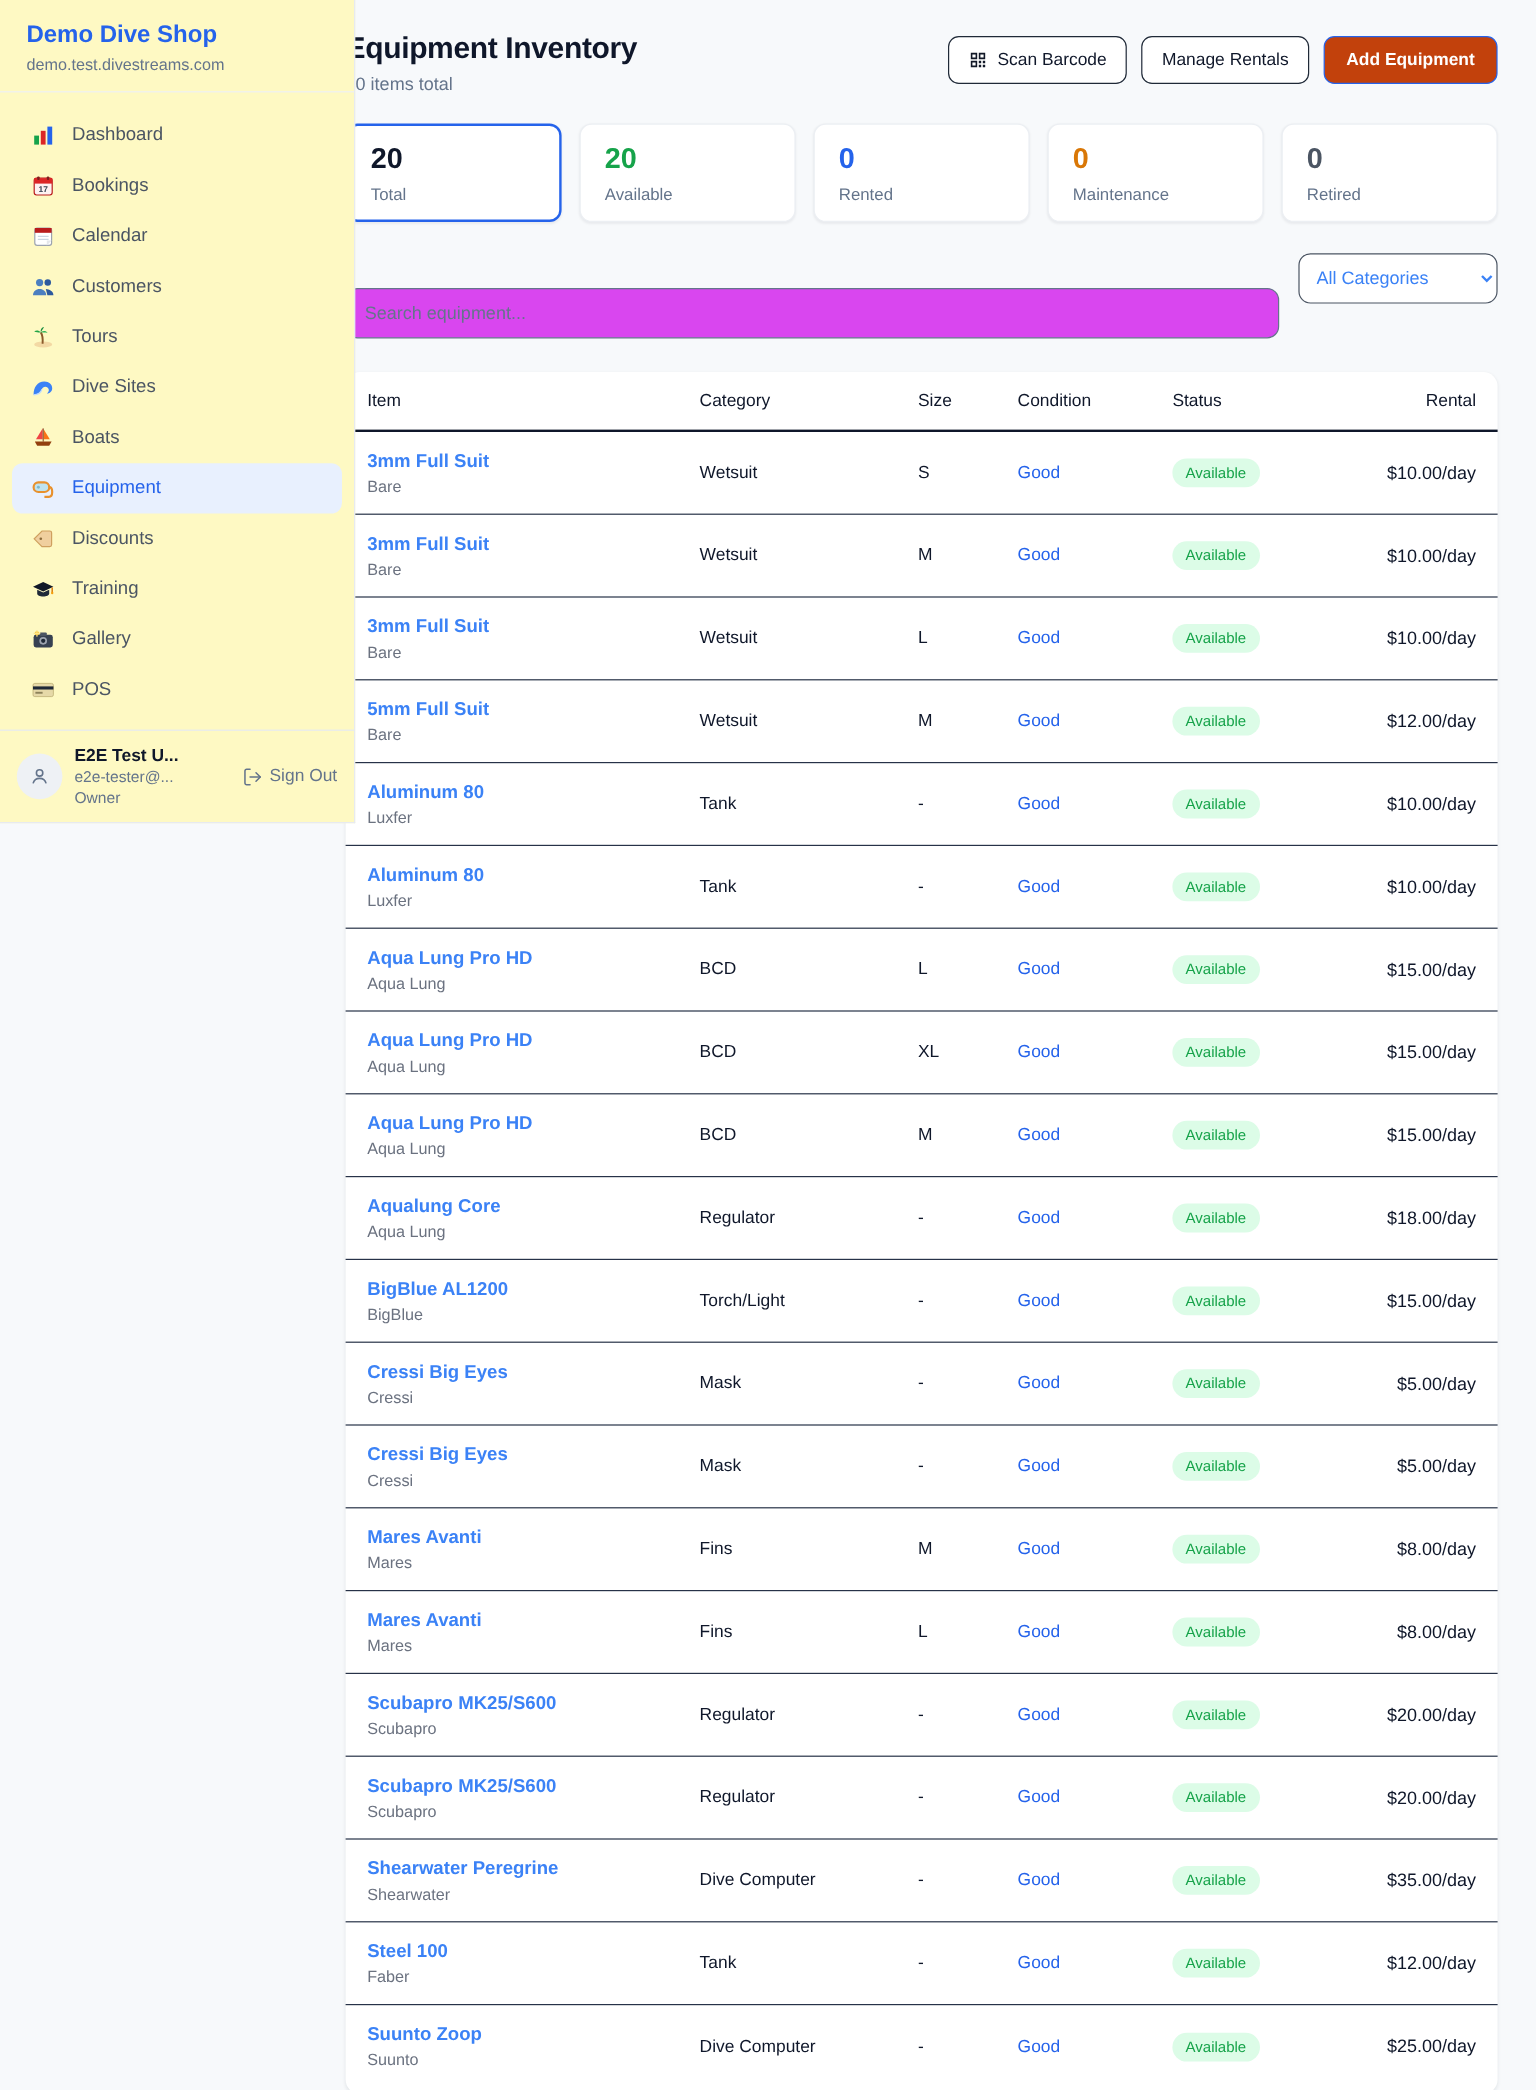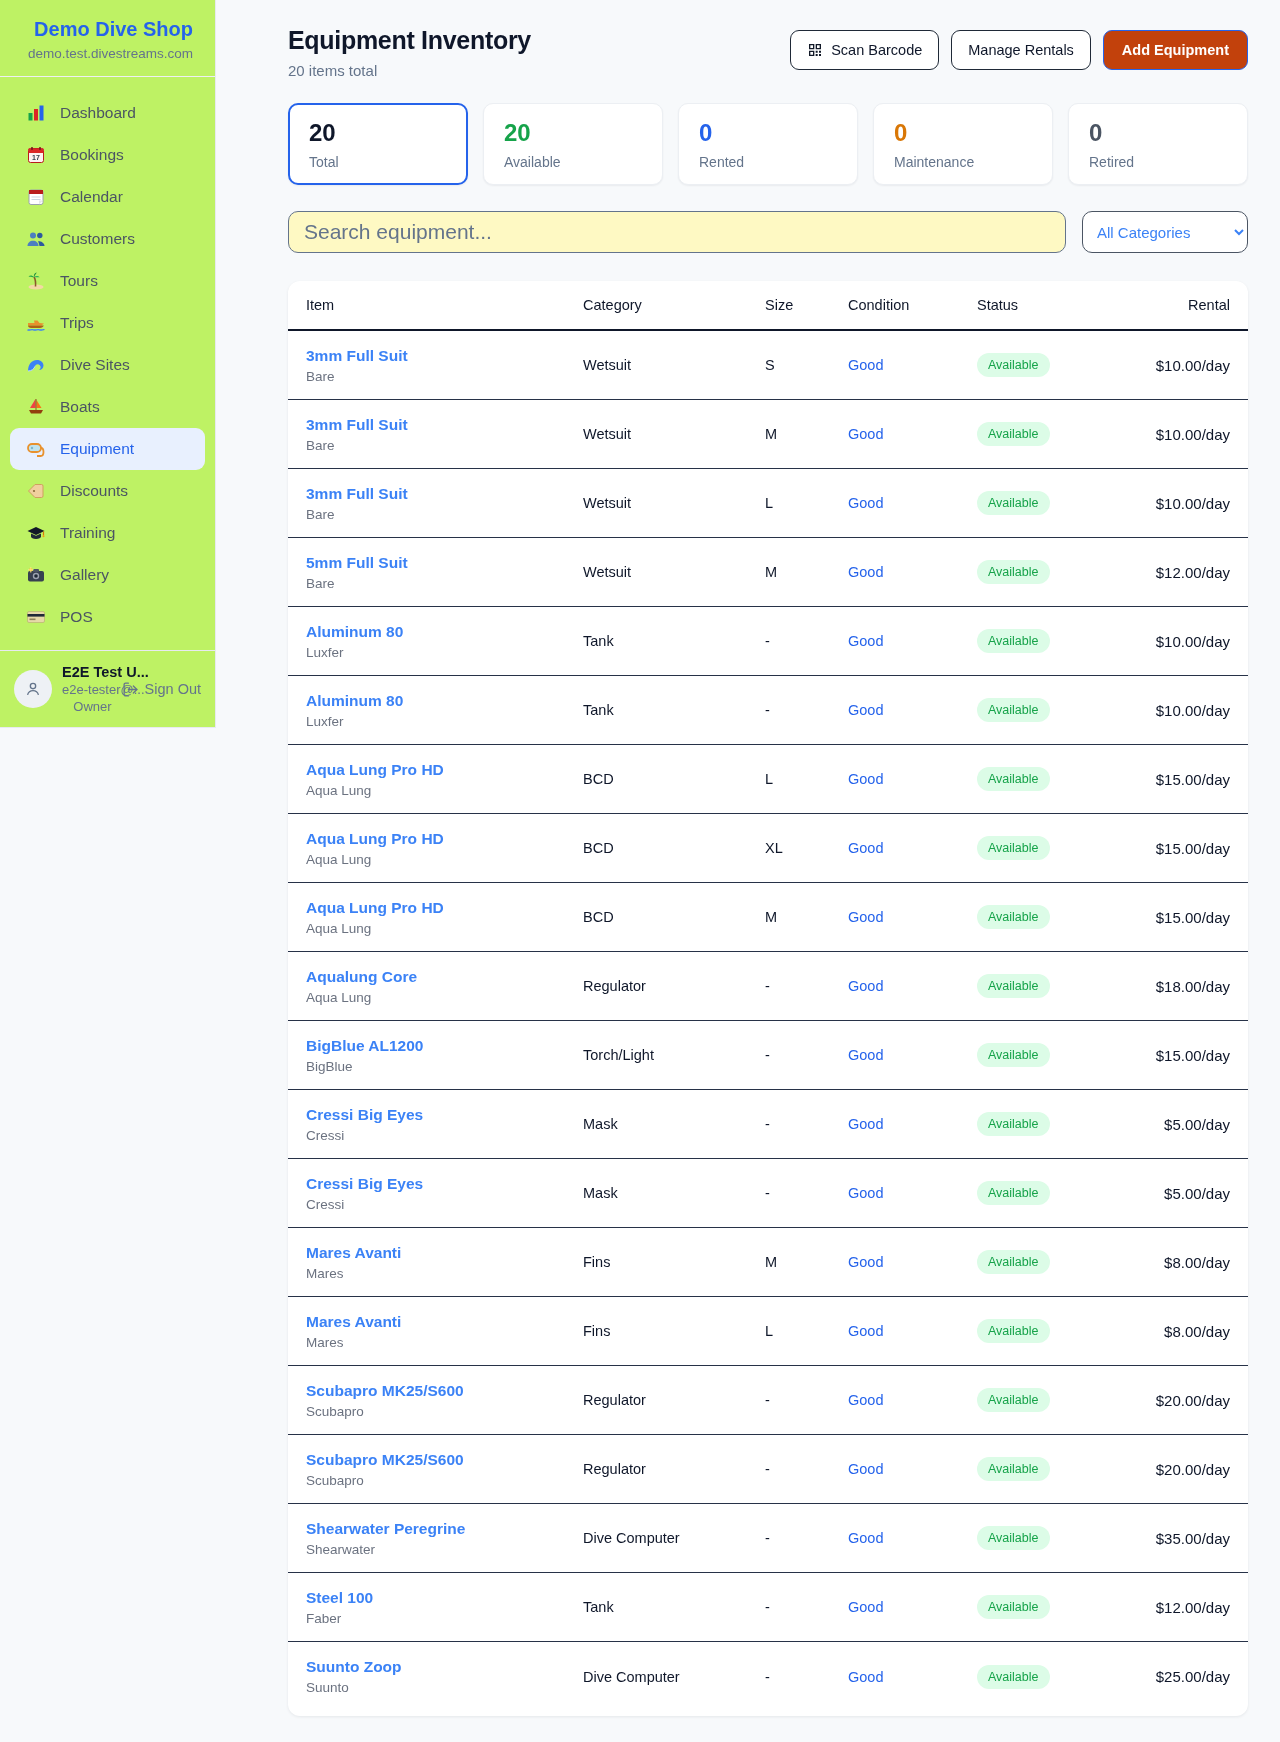--- a/index.html
+++ b/index.html
@@ -3,22 +3,22 @@
 <meta charset="utf-8">
 <style>
   * { box-sizing: border-box; margin: 0; padding: 0; }
   body {
     width: 1280px; height: 1742px; position: relative; overflow: hidden;
     background: #f7f9fb; color: #0f172a;
     font-family: "Liberation Sans", sans-serif;
   }
   
   .sidebar {
-    position: absolute; top: 0; left: 0; width: 216px; background: #bef264;
-    border-right: 1px solid #e7eaf0; border-bottom: 1px solid #e7eaf0; text-align: right;
+    position: absolute; top: 0; left: 0; width: 296px; background: #fef9c3;
+    border-right: 1px solid #e7eaf0; border-bottom: 1px solid #e7eaf0;
   }
   .brand { padding: 18px 22px 15px; border-bottom: 1px solid #eef0f4; }
   .brand-name { color: #2563eb; font-size: 20px; font-weight: 700; cursor: pointer; }
   .brand-domain { margin-top: 5px; color: #64748b; font-size: 13.5px; }
   .nav { padding: 15px 0 12px; }
   .nav-item {
     display: flex; align-items: center; gap: 14px;
     padding: 11px 26px; font-size: 15.5px; color: #4b5563; cursor: pointer;
   }
   .nav-item .icon { width: 20px; height: 20px; display: inline-flex; flex: none; }
@@ -58,21 +58,21 @@
     flex: 1; height: 82px; background: #fff; border: 1px solid #eceff3; border-radius: 10px;
     padding: 15px 20px; box-shadow: 0 1px 2px rgba(16,24,40,.06); cursor: pointer;
   }
   .stat-card.selected { border: 2px solid #2563eb; padding: 14px 19px; }
   .stat-value { font-size: 24px; font-weight: 700; }
   .stat-label { margin-top: 7px; font-size: 14px; color: #64748b; }
   
   .filter-row { display: flex; gap: 16px; margin-top: 26px; }
   .search-input {
     flex: 1; height: 42px; border: 1px solid #64748b; border-radius: 10px;
-    padding: 0 15px; font-size: 21px; background: #fef9c3; color: #0f172a; font-family: inherit;
+    padding: 0 15px; font-size: 15px; background: #d946ef; color: #0f172a; font-family: inherit; margin-top: 29px;
   }
   .search-input::placeholder { color: #64748b; }
   .category-select {
     width: 166px; height: 42px; border: 1px solid #4b5563; border-radius: 10px;
     background: #fff; font-size: 15px; padding: 1px 10px; color: #3b82f6; font-family: inherit;
   }
   
   .table-card {
     margin-top: 28px; background: #fff; border-radius: 12px;
     box-shadow: 0 1px 3px rgba(16,24,40,.08); padding-bottom: 5px;
@@ -160,30 +160,20 @@
             <ellipse cx="10" cy="16" rx="7.5" ry="2.5" fill="#f3d9a4"></ellipse>
             <path d="M9.5 15.5c.3-4 .2-7-1.5-9.5" stroke="#8b5a2b" stroke-width="1.6" fill="none"></path>
             <path d="M8 6C6 4 4 4 2.5 5.5 5 5.8 6.5 6.5 8 6z" fill="#22a447"></path>
             <path d="M8 6c-.5-2.6.6-4 2.8-4.4C9.6 3.2 9 4.5 8 6z" fill="#1d8f3e"></path>
             <path d="M8 6c2-1.6 4.2-1.4 5.7.3-2.4-.3-4.2 0-5.7-.3z" fill="#2fb457"></path>
           </svg>
         </span>
         <span>Tours</span>
       </div>
 
-      <div class="nav-item">
-        <span class="icon">
-          <svg viewBox="0 0 20 20">
-            <path d="M2 12.5h13.5l2.5-2-4.5-.5-2-2.5H8l.5 2.5H2z" fill="#e8912d"></path>
-            <path d="M2 12.5c0 1.5 1.2 2.5 3 2.5h9c1.8 0 3.3-1 3.8-2.5z" fill="#b06112"></path>
-            <path d="M1.5 16.8c2 .8 4-.8 6 0s4-.8 6 0 4-.8 5 0" stroke="#3b82f6" fill="none" stroke-width="1.3"></path>
-          </svg>
-        </span>
-        <span>Trips</span>
-      </div>
 
       <div class="nav-item">
         <span class="icon">
           <svg viewBox="0 0 20 20">
             <path d="M2 16c0-6 3-11 9-11 4 0 6.5 2.5 6.5 5.5 0 2.6-2 4.5-4.5 4.5 1.8-1 2.3-3.4.8-4.8-1.6-1.5-4.3-.9-4.9 1.2C8.2 14 5.5 16 2 16z" fill="#3b82f6"></path>
             <path d="M2 16c3.5 0 6.2-2 6.9-4.6" stroke="#bfdbfe" fill="none"></path>
           </svg>
         </span>
         <span>Dive Sites</span>
       </div>

